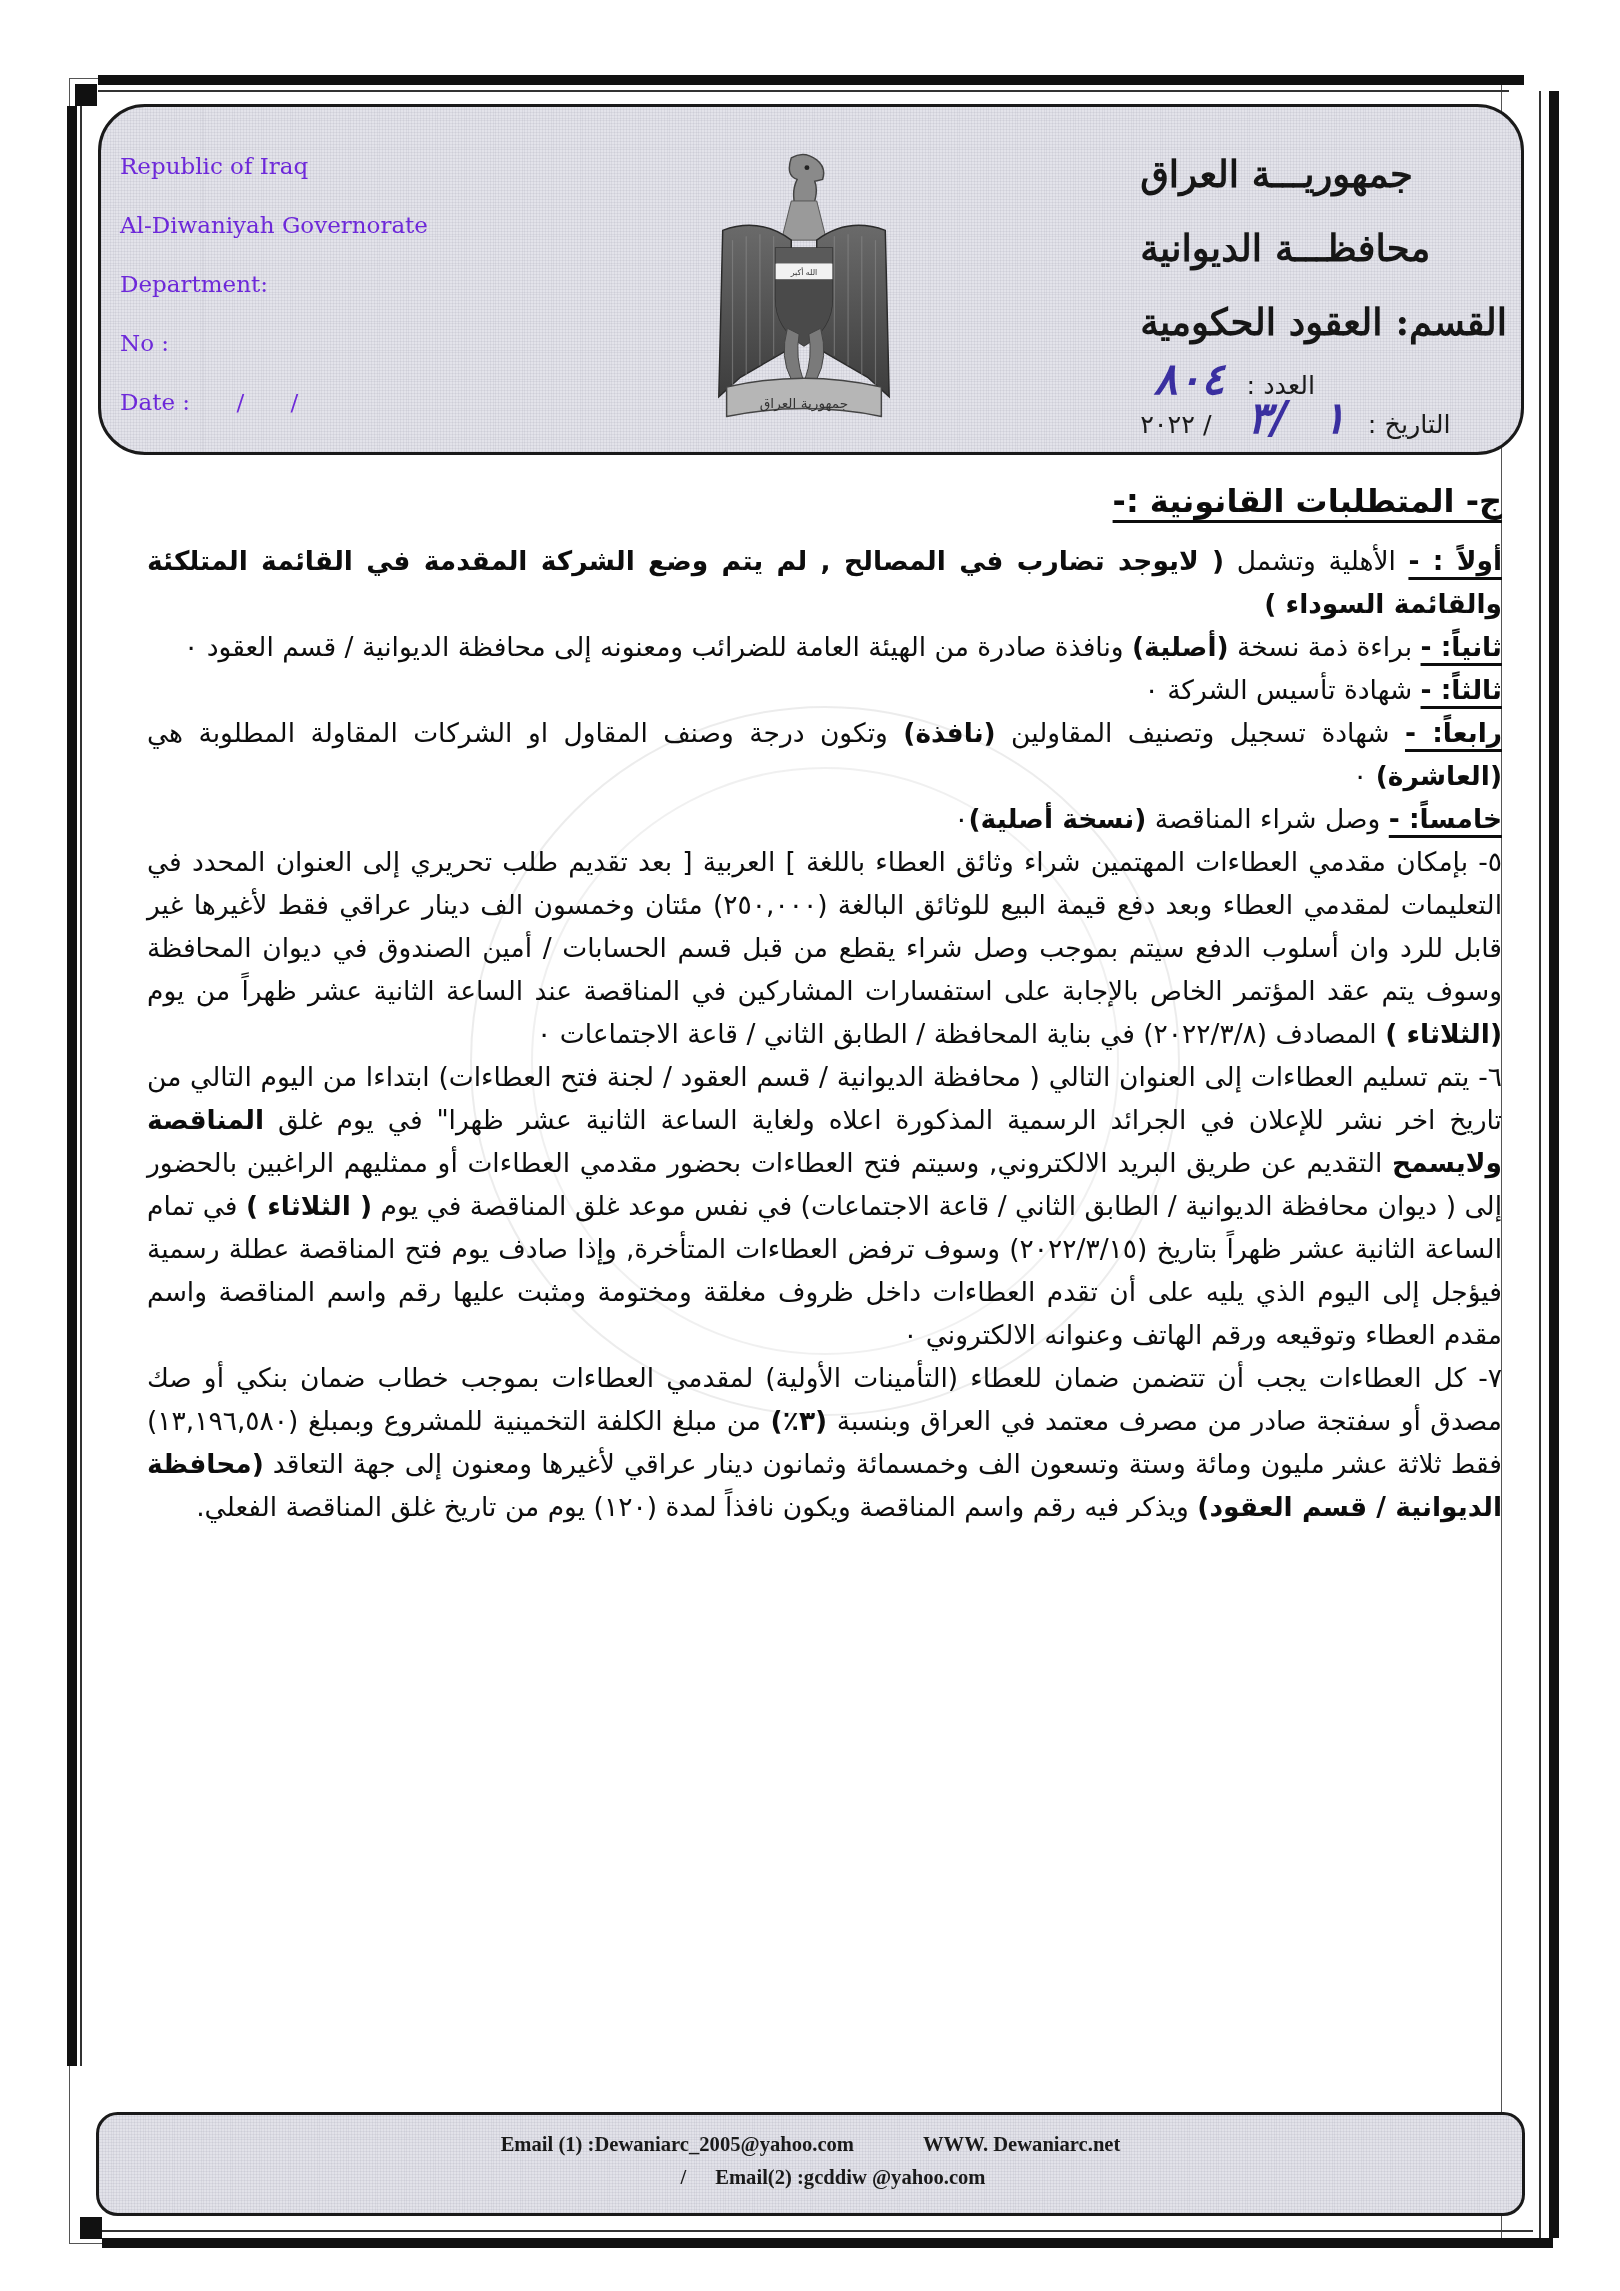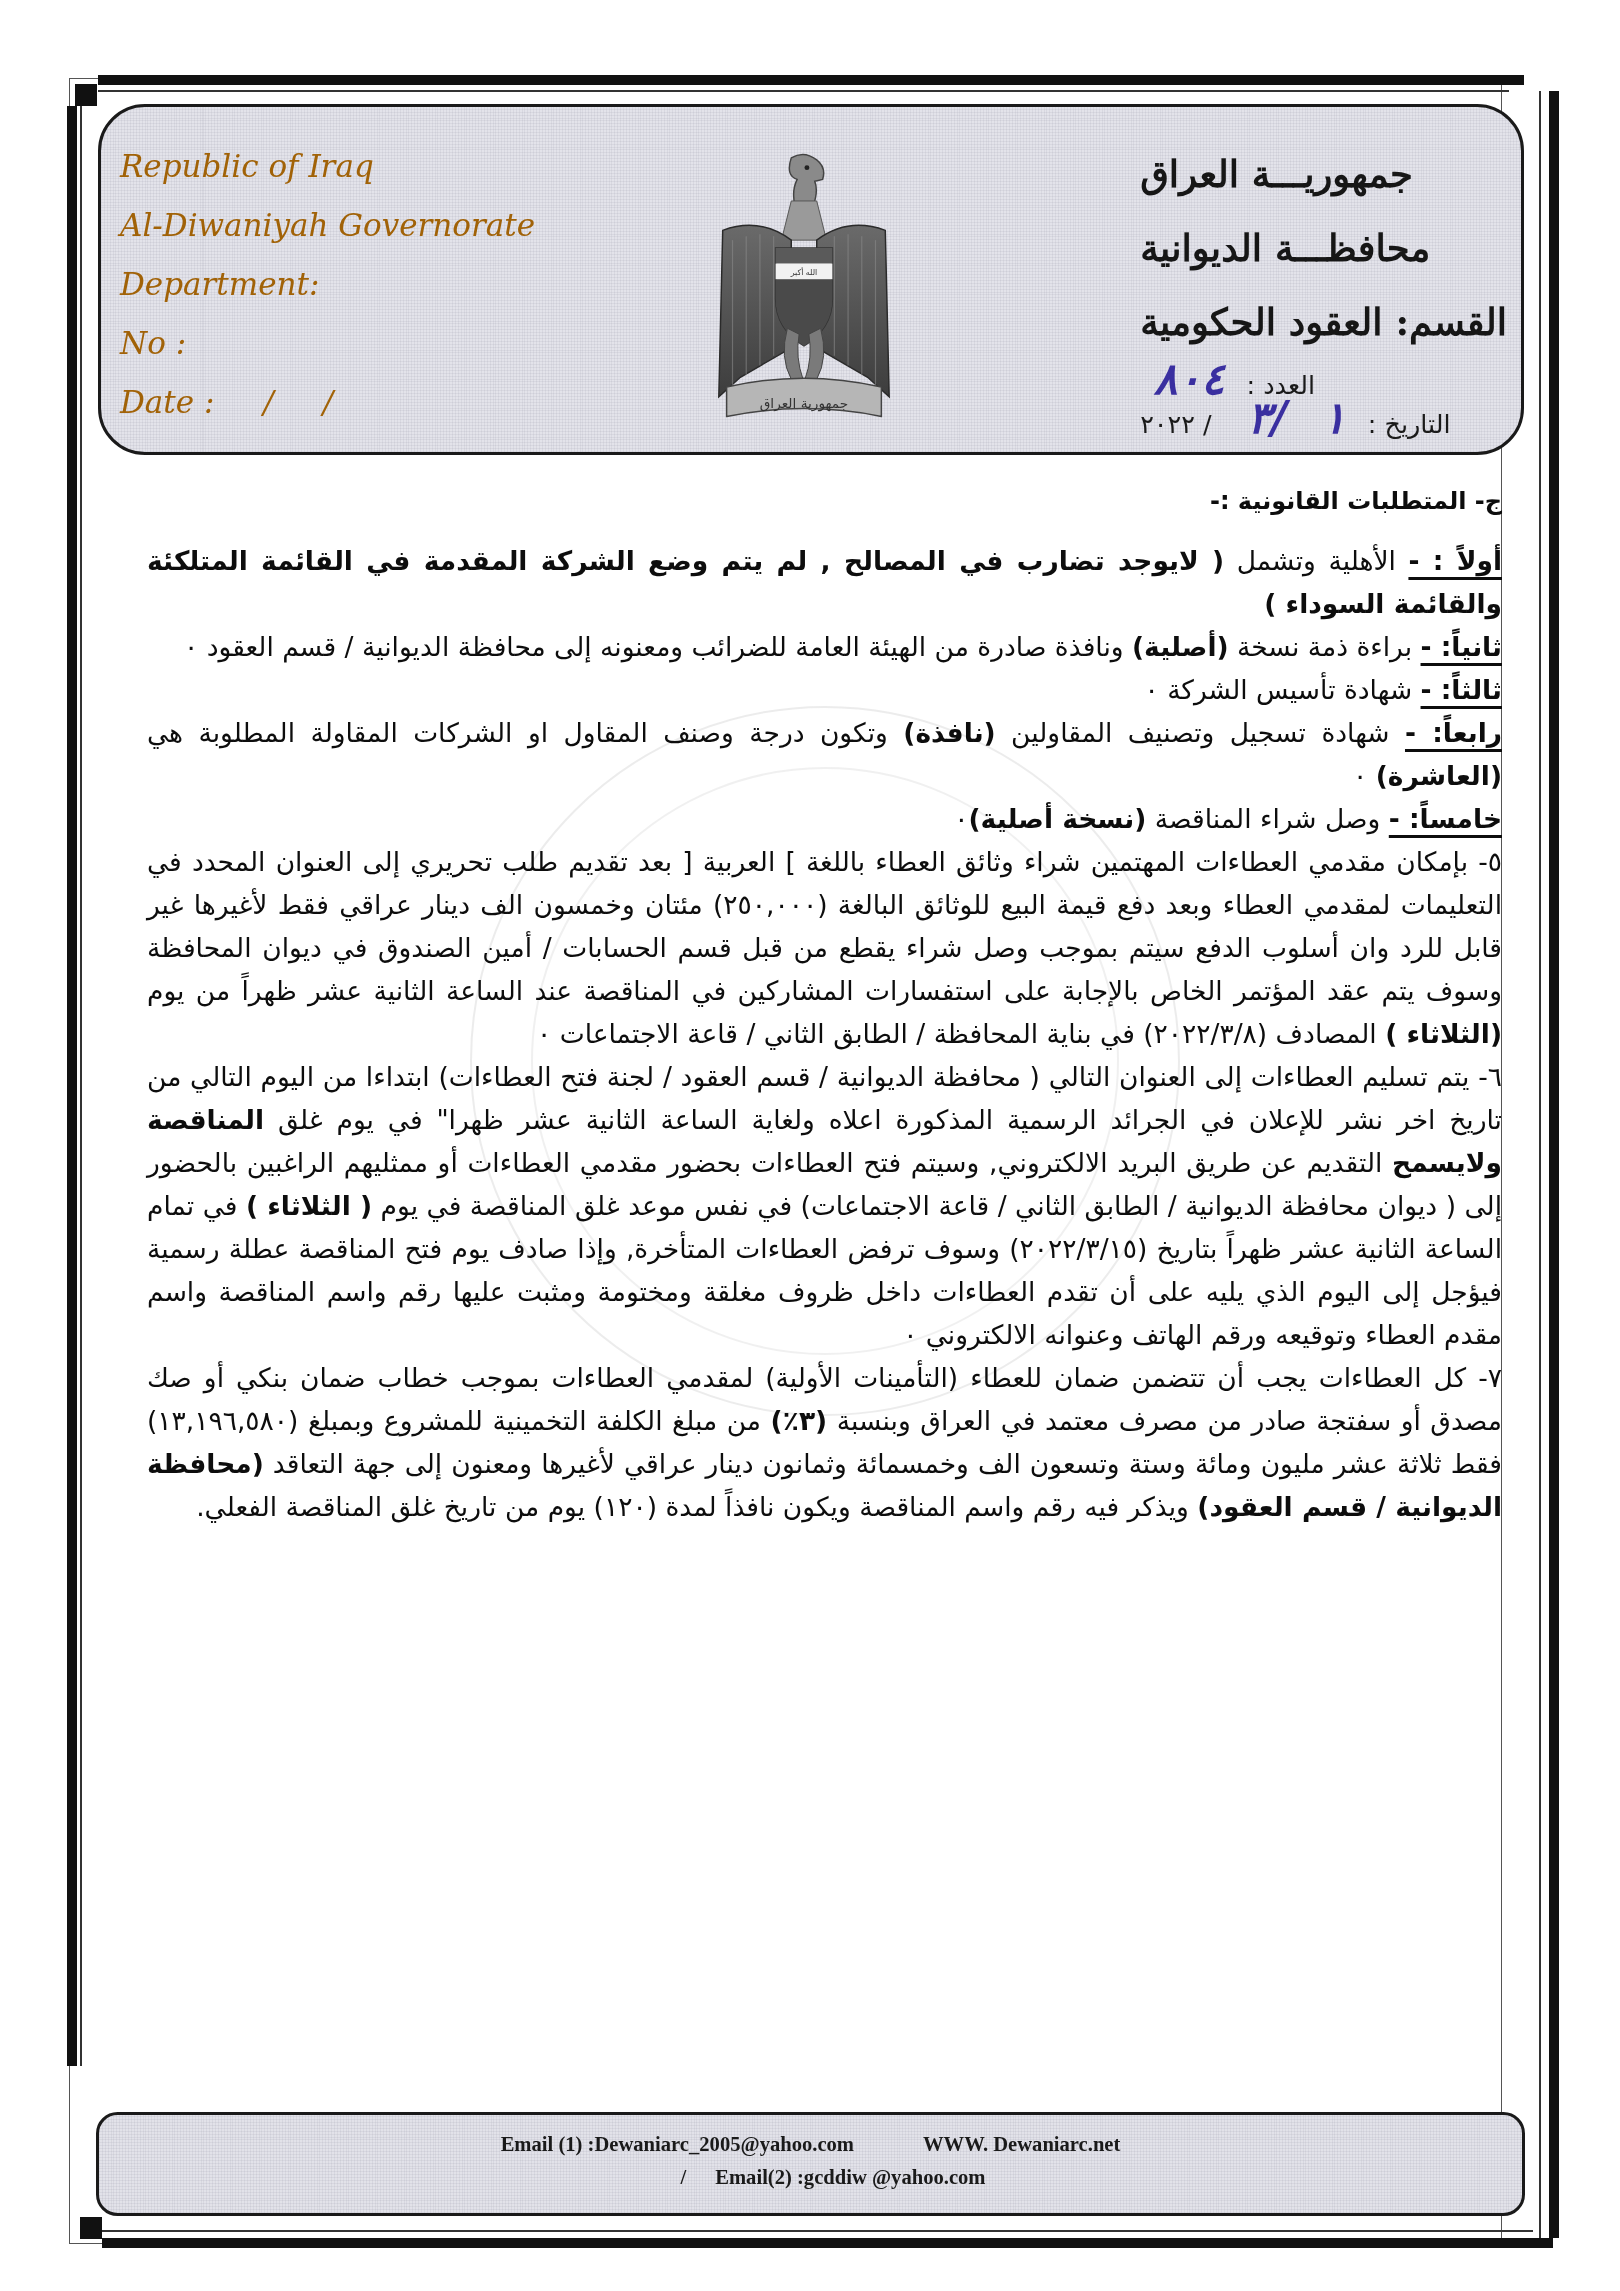--- a/index.html
+++ b/index.html
@@ -27,21 +27,21 @@
   .header-box {
     position:absolute; left:98px; top:104px; width:1426px; height:351px;
     border:3.9px solid #1a1a1a; border-radius:47px; box-sizing:border-box;
     background:
       repeating-linear-gradient(0deg, rgba(120,120,140,0.10) 0 1px, transparent 1px 2.9px),
       repeating-linear-gradient(90deg, rgba(120,120,140,0.10) 0 1px, transparent 1px 2.9px),
       #e3e3ea;
   }
   .en-col { position:absolute; left:120px; top:137px; }
   .en-line {
-    font-family:"DejaVu Serif", serif; font-style:italic; font-size:31px; color:#a16207;
+    font-family:"DejaVu Serif", serif; font-size:23px; color:#6d28d9;
     height:59px; line-height:59px; white-space:nowrap;
   }
   .en-line .slash { display:inline-block; margin-left:39px; }
   .ar-col { position:absolute; right:113px; top:137px; direction:rtl; text-align:left; }
   .ar-big {
     font-family:"DejaVu Serif", serif; font-size:37px; font-weight:bold; color:#161616;
     height:74px; line-height:74px; white-space:nowrap;
   }
   .ar-small { font-family:"DejaVu Sans", sans-serif; font-size:25.5px; height:39px; line-height:39px; white-space:nowrap; color:#1a1a1a; }
   .handwritten { color:#3a2fa0; font-family:"DejaVu Serif", serif; font-style:italic; font-size:44px; font-weight:bold; margin:0 13.7px; }
@@ -50,21 +50,21 @@
   
   .emblem { position:absolute; left:701px; top:152px; width:206px; height:284px; }
 
   
   .body {
     position:absolute; left:147px; top:480px; width:1355px;
     direction:rtl; text-align:justify; font-family:"DejaVu Sans", sans-serif;
     font-size:26.5px; line-height:43px; color:#0d0d0d; font-weight:bold;
   }
   .body p { margin:0; }
-  .section-title { text-decoration-thickness:2.9px; text-underline-offset:7.8px; margin-bottom:15.7px !important; font-size:24px; }
+  .section-title { text-decoration:underline; text-decoration-thickness:2.9px; text-underline-offset:7.8px; margin-bottom:15.7px !important; font-size:32px; }
   .ul { text-decoration:underline; text-decoration-thickness:2.9px; text-underline-offset:6.9px;margin-top:13px; }
   .b { font-weight:bold; }
   .n { font-weight:normal; }
 
   
   .watermark {
     position:absolute; left:470px; top:706px; width:706px; height:706px;
     border-radius:50%; border:2.9px solid rgba(150,150,150,0.18);
   }
   .watermark::after {

